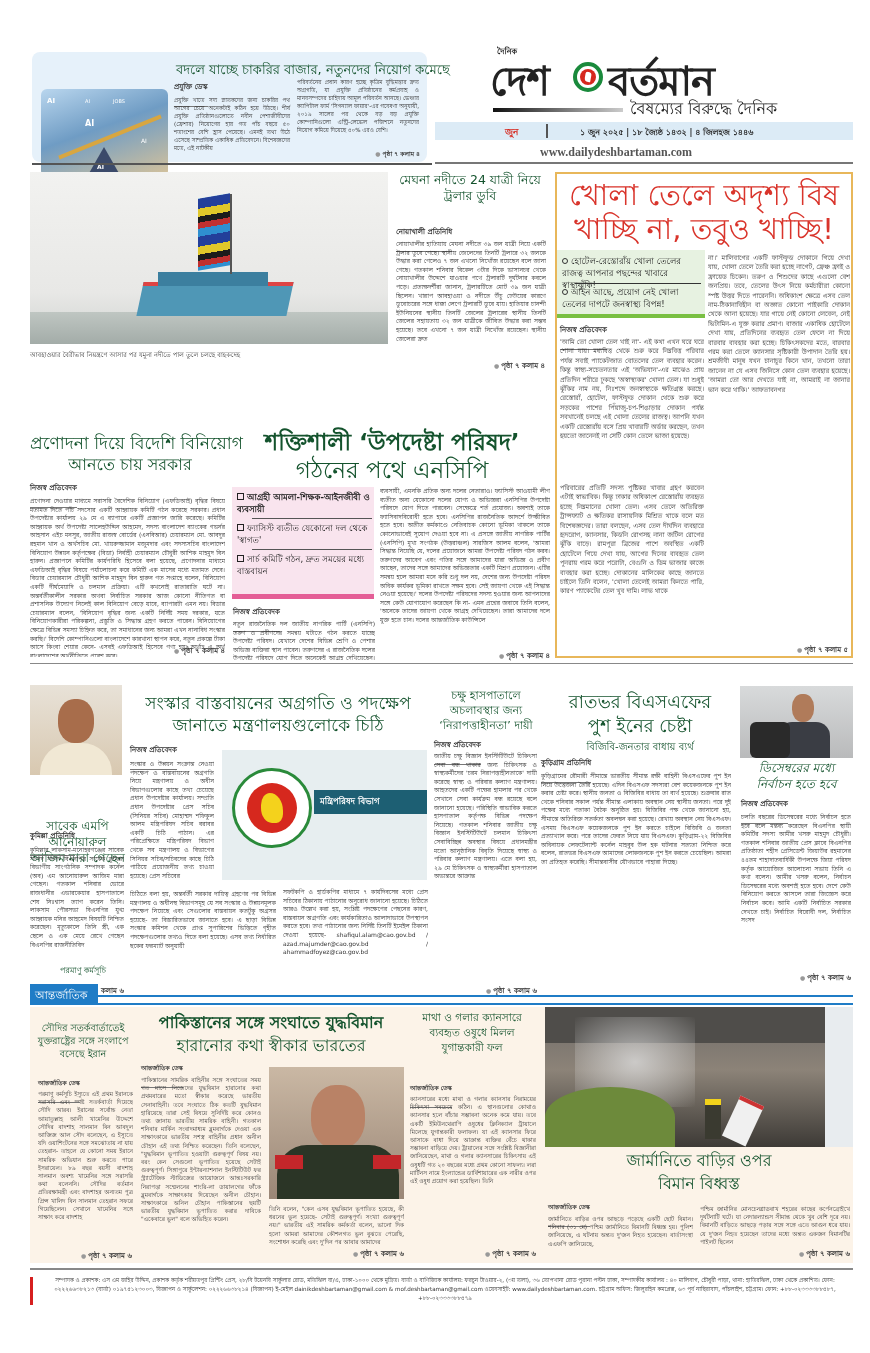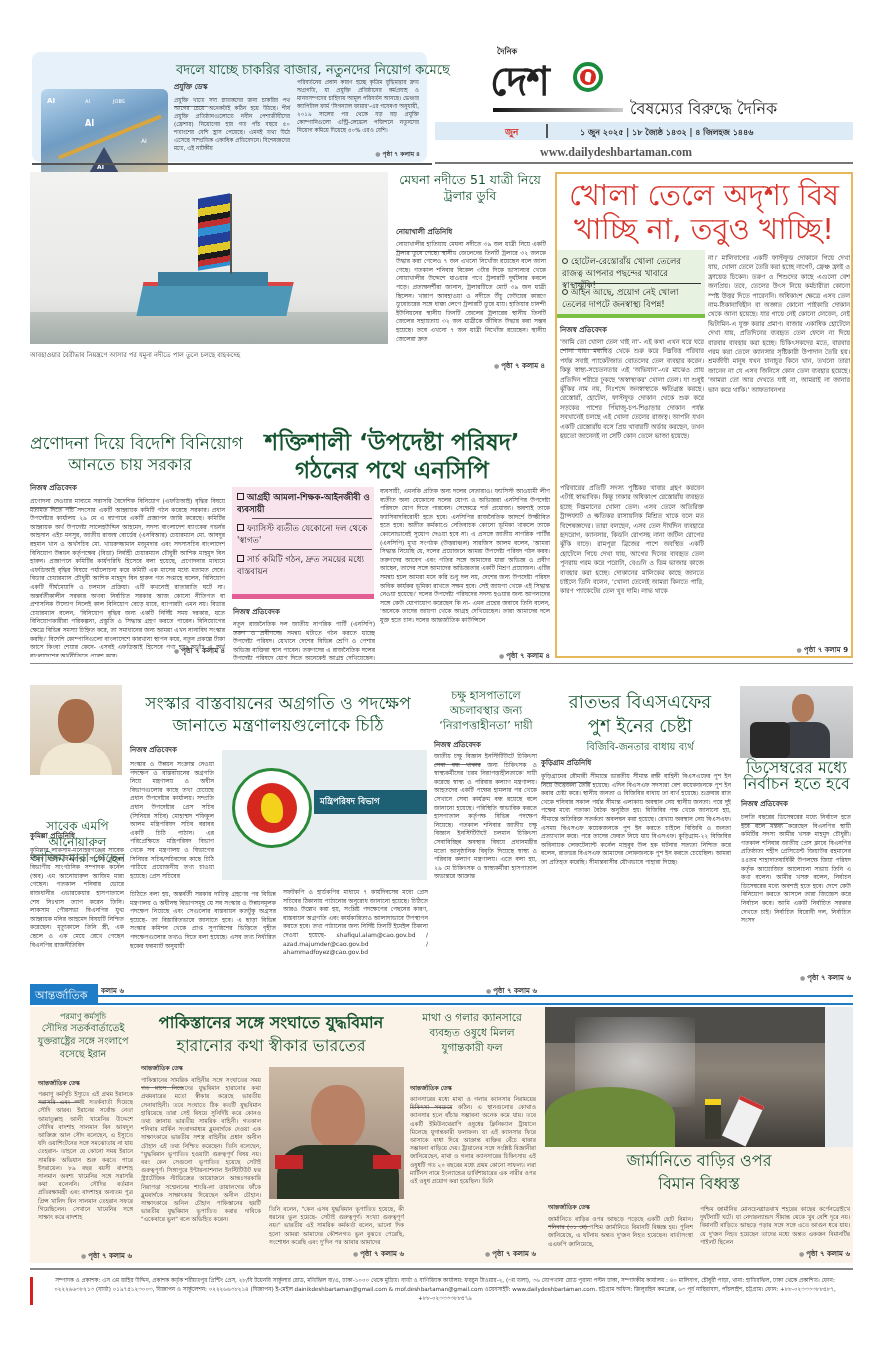--- a/index.html
+++ b/index.html
@@ -34,69 +34,70 @@
 <div class="abs cont" style="left:350px;top:149px;width:70px;font-size:6px;">পৃষ্ঠা ৭ কলাম ৪</div>
 <div class="abs rule" style="left:32px;top:163px;width:400px;height:2px;background:#555;"></div>
 
 <div class="abs" style="left:490px;top:38px;width:360px;height:80px;">
   <span class="abs" style="left:7px;top:7px;font-size:8px;font-weight:bold;">দৈনিক</span>
   <span class="abs" style="left:0;top:12px;font-size:40px;font-weight:900;letter-spacing:-1px;">দেশ</span>
   <div class="abs" style="left:83px;top:24px;width:30px;height:30px;border-radius:50%;border:4px solid #1a8a3c;background:#fff;">
     <div style="position:absolute;left:3px;top:3px;width:16px;height:16px;border-radius:50%;background:#d6281e;"></div>
     <div style="position:absolute;left:8px;top:6px;width:6px;height:10px;background:#fff;border-radius:2px 3px 1px 4px;transform:rotate(10deg);"></div>
   </div>
+  <span class="abs" style="left:118px;top:12px;font-size:40px;font-weight:900;letter-spacing:-1px;">বর্তমান</span>
   <div class="abs" style="left:3px;top:70px;width:130px;height:4px;background:linear-gradient(90deg,#111,#ccc);"></div>
   <span class="abs" style="left:140px;top:58px;font-size:16px;">বৈষম্যের বিরুদ্ধে দৈনিক</span>
 </div>
 <div class="abs" style="left:435px;top:122px;width:418px;height:18px;background:#dcebf6;"></div>
 <span class="abs" style="left:505px;top:125px;font-size:9px;color:#d6281e;font-weight:bold;">জুন</span>
 <div class="abs" style="left:546px;top:124px;width:2px;height:14px;background:#555;"></div>
 <span class="abs" style="left:580px;top:126px;font-size:8px;font-weight:bold;color:#222;">১ জুন ২০২৫ | ১৮ জ্যৈষ্ঠ ১৪৩২ | ৪ জিলহজ ১৪৪৬</span>
 <span class="abs" style="left:540px;top:145px;font-family:'Liberation Serif',serif;font-size:12px;font-weight:bold;color:#555;">www.dailydeshbartaman.com</span>
 <div class="abs rule" style="left:435px;top:162px;width:418px;height:2px;background:#777;"></div>
 
 <div class="abs photo" style="left:30px;top:172px;width:358px;height:172px;background:linear-gradient(180deg,#f2f2f0 0%,#e8e8e6 70%,#cfd3d0 100%);">
   <div class="abs" style="left:0;top:140px;width:358px;height:32px;background:linear-gradient(180deg,#bfc6c2,#a3aca8);"></div>
   <div class="abs" style="left:110px;top:110px;width:150px;height:34px;background:#4f97b6;transform:skewX(-12deg);border-top:4px solid #d44;"></div>
   <div class="abs" style="left:128px;top:100px;width:110px;height:14px;background:#3c7f9f;"></div>
   <div class="abs" style="left:200px;top:22px;width:2px;height:80px;background:#555;"></div>
   <div class="abs" style="left:168px;top:24px;width:32px;height:72px;background:repeating-linear-gradient(180deg,#233f9a 0 10px,#e0c72a 10px 18px,#1b1b1b 18px 24px,#c03030 24px 30px,#2f8fd0 30px 38px);transform:skewY(-10deg);"></div>
 </div>
 <div class="abs" style="left:30px;top:350px;font-size:6.5px;color:#333;">আবহাওয়ার বৈরীভাব নিয়ন্ত্রণে আসার পর যমুনা নদীতে পাল তুলে চলছে বাহকদেহ</div>
 
-<div class="abs hl" style="left:395px;top:172px;width:150px;font-size:12.5px;line-height:16px;">মেঘনা নদীতে 51 যাত্রী নিয়ে ট্রলার ডুবি</div>
+<div class="abs hl" style="left:395px;top:172px;width:150px;font-size:12.5px;line-height:16px;">মেঘনা নদীতে 24 যাত্রী নিয়ে ট্রলার ডুবি</div>
 <div class="abs byline" style="left:396px;top:224px;">নোয়াখালী প্রতিনিধি</div>
 <div class="abs body-text" style="left:396px;top:240px;width:150px;height:120px;overflow:hidden;font-size:6px;line-height:8.6px;">নোয়াখালীর হাতিয়ায় মেঘনা নদীতে ৩৯ জন যাত্রী নিয়ে একটি ট্রলার ডুবে গেছে। স্থানীয় জেলেদের তিনটি ট্রলারে ৩২ জনকে উদ্ধার করা গেলেও ৭ জন এখনো নিখোঁজ রয়েছেন বলে জানা গেছে। গতকাল শনিবার বিকেল ৩টার দিকে ভাসানচর থেকে নোয়াখালীর উদ্দেশে যাওয়ার পথে ট্রলারটি দুর্ঘটনার কবলে পড়ে। প্রত্যক্ষদর্শীরা জানান, ট্রলারটিতে মোট ৩৯ জন যাত্রী ছিলেন। খারাপ আবহাওয়া ও নদীতে উঁচু ঢেউয়ের কারণে ডুবোচরের সঙ্গে ধাক্কা লেগে ট্রলারটি ডুবে যায়। হাতিয়ার চানন্দী ইউনিয়নের স্থানীয় তিনটি জেলের ট্রলারের স্থানীয় তিনটি জেলের সহায়তায় ৩২ জন যাত্রীকে জীবিত উদ্ধার করা সম্ভব হয়েছে। তবে এখনো ৭ জন যাত্রী নিখোঁজ রয়েছেন। স্থানীয় জেলেরা দ্রুত</div>
 <div class="abs cont" style="left:470px;top:360px;width:75px;">পৃষ্ঠা ৭ কলাম ৪</div>
 
 <div class="abs" style="left:555px;top:172px;width:298px;height:486px;border:2px solid #e8b75a;"></div>
 <div class="abs hl" style="left:560px;top:172px;width:288px;font-size:29px;color:#d9342b;white-space:nowrap;">খোলা তেলে অদৃশ্য বিষ</div>
 <div class="abs hl" style="left:560px;top:206px;width:288px;font-size:29px;color:#d9342b;white-space:nowrap;">খাচ্ছি না, তবুও খাচ্ছি!</div>
 <div class="abs" style="left:557px;top:250px;width:148px;height:68px;background:#e7f2e1;border-bottom:4px solid #7ac043;"></div>
 <div class="abs" style="left:562px;top:255px;width:142px;font-size:8.5px;line-height:12px;">
   <span style="display:inline-block;width:6px;height:6px;border:1px solid #333;border-radius:50%;margin-right:3px;"></span><span>হোটেল-রেস্তোরাঁয় খোলা তেলের রাজত্ব আপনার পছন্দের খাবারে স্বাস্থ্যঝুঁকি!</span>
 </div>
 <div class="abs" style="left:575px;top:283px;width:126px;height:1px;background:#333;"></div>
 <div class="abs" style="left:562px;top:286px;width:142px;font-size:8.5px;line-height:12px;">
   <span style="display:inline-block;width:6px;height:6px;border:1px solid #333;border-radius:50%;margin-right:3px;"></span><span>আইন আছে, প্রয়োগ নেই খোলা তেলের দাপটে জনস্বাস্থ্য বিপন্ন!</span>
 </div>
 <div class="abs byline" style="left:560px;top:322px;">নিজস্ব প্রতিবেদক</div>
 <div class="abs body-text" style="left:560px;top:338px;width:144px;height:144px;overflow:hidden;">'আমি তো খোলা তেল খাই না'- এই কথা এখন ঘরে ঘরে শোনা যায়। মধ্যবিত্ত থেকে শুরু করে নিম্নবিত্ত পরিবার পর্যন্ত সবাই প্যাকেটজাত বোতলের তেল ব্যবহার করেন। কিন্তু স্বাস্থ্য-সচেতনতার এই 'অভিযান'-এর মাঝেও প্রায় প্রতিদিন শরীরে ঢুকছে 'অস্বাস্থ্যকর' খোলা তেল। যা শুধুই ঝুঁকির নাম নয়, নিঃশব্দে জনস্বাস্থ্যকে ক্ষতিগ্রস্ত করছে। রেস্তোরাঁ, হোটেল, ফাস্টফুড দোকান থেকে শুরু করে সড়কের পাশের পিঁয়াজু-চপ-শিঙাড়ার দোকান পর্যন্ত সবখানেই চলছে এই খোলা তেলের রাজত্ব। আপনি যখন একটি রেস্তোরাঁয় বসে প্রিয় খাবারটি অর্ডার করছেন, তখন হয়তো জানেনই না সেটি কোন তেলে ভাজা হয়েছে।</div>
 <div class="abs body-text" style="left:560px;top:484px;width:144px;height:170px;overflow:hidden;">পরিবারের প্রতিটি সদস্য পুষ্টিকর খাবার গ্রহণ করবেন এটাই স্বাভাবিক। কিন্তু ঢাকার অধিকাংশ রেস্তোরাঁয় ব্যবহৃত হচ্ছে নিম্নমানের খোলা তেল। এসব তেলে অতিরিক্ত ট্রান্সফ্যাট ও ক্ষতিকর রাসায়নিক মিশ্রিত থাকে বলে মত বিশেষজ্ঞদের। তারা বলছেন, এসব তেল দীর্ঘদিন ব্যবহারে হৃদরোগ, ক্যানসার, কিডনি রোগসহ নানা জটিল রোগের ঝুঁকি বাড়ে। রামপুরা ব্রিজের পাশে অবস্থিত একটি হোটেলে গিয়ে দেখা যায়, আগের দিনের ব্যবহৃত তেল পুনরায় গরম করে পরোটা, বেগুনি ও ডিম ভাজার কাজে ব্যবহার করা হচ্ছে। দোকানের মালিকের কাছে জানতে চাইলে তিনি বলেন, 'খোলা তেলেই আমরা কিনতে পারি, কারণ প্যাকেটের তেল খুব দামি। লাভ থাকে</div>
 <div class="abs body-text" style="left:708px;top:254px;width:142px;height:390px;overflow:hidden;">না।' মালিবাগের একটি ফাস্টফুড দোকানে গিয়ে দেখা যায়, খোলা তেলে তৈরি করা হচ্ছে নাগেট, ফ্রেঞ্চ ফ্রাই ও ফ্রায়েড চিকেন। তরুণ ও শিশুদের কাছে এগুলো বেশ জনপ্রিয়। তবে, তেলের উৎস নিয়ে কর্মচারীরা কোনো স্পষ্ট উত্তর দিতে পারেননি। অধিকাংশ ক্ষেত্রে এসব তেল নাম-ঠিকানাবিহীন বা অজ্ঞাত কোনো পাইকারি দোকান থেকে আনা হয়েছে। যার গায়ে নেই কোনো লেবেল, নেই ভিটামিন-এ যুক্ত করার প্রমাণ। বাজার একাধিক হোটেলে দেখা যায়, প্রতিদিনের ব্যবহৃত তেল ফেলে না দিয়ে বারবার ব্যবহার করা হচ্ছে। চিকিৎসকদের মতে, বারবার গরম করা তেলে ক্যানসার সৃষ্টিকারী উপাদান তৈরি হয়। শ্রমজীবী মানুষ যখন চানাচুর কিনে খান, তখনো তারা জানেন না যে এসব জিনিসে কোন তেল ব্যবহার হয়েছে। 'আমরা তো আর দেখতে যাই না, আমরাই না জানার ভান করে থাকি।' আফতাবনগর</div>
-<div class="abs cont" style="left:770px;top:644px;width:78px;">পৃষ্ঠা ৭ কলাম 9</div>
+<div class="abs cont" style="left:770px;top:644px;width:78px;">পৃষ্ঠা ৭ কলাম ৫</div>
 
 <div class="abs hl" style="left:30px;top:430px;width:200px;font-size:17px;white-space:nowrap;">প্রণোদনা দিয়ে বিদেশি বিনিয়োগ</div>
 <div class="abs hl" style="left:30px;top:452px;width:200px;font-size:16px;">আনতে চায় সরকার</div>
 <div class="abs byline" style="left:30px;top:480px;">নিজস্ব প্রতিবেদক</div>
 <div class="abs body-text" style="left:30px;top:497px;width:195px;height:160px;overflow:hidden;font-size:6px;line-height:8.6px;">প্রণোদনা দেওয়ার মাধ্যমে সরাসরি বৈদেশিক বিনিয়োগ (এফডিআই) বৃদ্ধির বিষয়ে মতামত দিতে পাঁচ সদস্যের একটি আহ্বায়ক কমিটি গঠন করেছে সরকার। প্রধান উপদেষ্টার কার্যালয় ২৯ মে এ ব্যাপারে একটি প্রজ্ঞাপন জারি করেছে। কমিটির আহ্বায়ক অর্থ উপদেষ্টা সালেহউদ্দিন আহমেদ, সদস্য বাংলাদেশ ব্যাংকের গভর্নর আহসান এইচ মনসুর, জাতীয় রাজস্ব বোর্ডের (এনবিআর) চেয়ারম্যান মো. আবদুর রহমান খান ও অর্থসচিব মো. খায়রুজ্জামান মজুমদার এবং সদস্যসচিব বাংলাদেশ বিনিয়োগ উন্নয়ন কর্তৃপক্ষের (বিডা) নির্বাহী চেয়ারম্যান চৌধুরী আশিক মাহমুদ বিন হারুন। প্রজ্ঞাপনে কমিটির কার্যপরিধি হিসেবে বলা হয়েছে, প্রণোদনার মাধ্যমে এফডিআই বৃদ্ধির বিষয়ে পর্যালোচনা করে কমিটি এক মাসের মধ্যে মতামত দেবে। বিডার চেয়ারম্যান চৌধুরী আশিক মাহমুদ বিন হারুন গত সপ্তাহে বলেন, বিনিয়োগ একটি দীর্ঘমেয়াদি ও চলমান প্রক্রিয়া। এটি কখনোই রাতারাতি ঘটে না। অন্তর্বর্তীকালীন সরকার অথবা নির্বাচিত সরকার আজ কোনো নীতিগত বা প্রশাসনিক উদ্যোগ নিলেই কাল বিনিয়োগ বেড়ে যাবে, ব্যাপারটা এমন নয়। বিডার চেয়ারম্যান বলেন, 'বিনিয়োগ বৃদ্ধির জন্য একটি নির্দিষ্ট সময় দরকার, যতে বিনিয়োগকারীরা পরিকল্পনা, প্রস্তুতি ও সিদ্ধান্ত গ্রহণ করতে পারেন। বিনিয়োগের ক্ষেত্রে বিভিন্ন সমস্যা চিহ্নিত করে, তা সমাধানের জন্য আমরা এখন নানাবিধ সংস্কার করছি।' বিদেশি কোম্পানিগুলো বাংলাদেশে কারখানা স্থাপন করে, নতুন প্রকল্পে টাকা আসে কিংবা শেয়ার কেনে- এসবই এফডিআই হিসেবে গণ্য হয়। অর্থাৎ এ অর্থ বাংলাদেশের অর্থনীতিতে প্রবেশ করে।</div>
 <div class="abs cont" style="left:150px;top:645px;width:75px;">পৃষ্ঠা ৭ কলাম ৪</div>
 
 <div class="abs hl" style="left:232px;top:424px;width:320px;font-size:23px;font-weight:bold;white-space:nowrap;">শক্তিশালী ‘উপদেষ্টা পরিষদ’</div>
-<div class="abs hl" style="left:232px;top:452px;width:320px;font-size:23px;font-weight:bold;white-space:nowrap;">গঠনের পথে এনসিপি</div>
+<div class="abs hl" style="left:232px;top:452px;width:320px;font-size:23px;font-weight:normal;white-space:nowrap;">গঠনের পথে এনসিপি</div>
 <div class="abs" style="left:232px;top:487px;width:142px;height:112px;background:#f9e4ee;border-bottom:5px solid #e45e96;"></div>
 <div class="abs" style="left:237px;top:491px;width:136px;font-size:8.5px;line-height:12px;font-weight:bold;">
   <span style="display:inline-block;width:7px;height:7px;border:1px solid #222;margin-right:3px;"></span><span>আগ্রহী আমলা-শিক্ষক-আইনজীবী ও ব্যবসায়ী</span>
 </div>
 <div class="abs" style="left:252px;top:518px;width:120px;height:1px;background:#555;"></div>
 <div class="abs" style="left:237px;top:522px;width:136px;font-size:8.5px;line-height:12px;">
   <span style="display:inline-block;width:7px;height:7px;border:1px solid #222;margin-right:3px;"></span><span>ফ্যাসিস্ট ব্যতীত যেকোনো দল থেকে 'স্বাগত'</span>
 </div>
 <div class="abs" style="left:252px;top:549px;width:120px;height:1px;background:#555;"></div>
 <div class="abs" style="left:237px;top:553px;width:136px;font-size:8.5px;line-height:12px;">
@@ -142,31 +143,31 @@
 <div class="abs hl" style="left:540px;top:712px;width:200px;font-size:18px;">পুশ ইনের চেষ্টা</div>
 <div class="abs hl" style="left:540px;top:739px;width:200px;font-size:10px;">বিজিবি-জনতার বাধায় ব্যর্থ</div>
 <div class="abs byline" style="left:541px;top:755px;">কুড়িগ্রাম প্রতিনিধি</div>
 <div class="abs body-text" style="left:541px;top:772px;width:190px;height:210px;overflow:hidden;font-size:6px;line-height:8.6px;">কুড়িগ্রামের রৌমারী সীমান্তে ভারতীয় সীমান্ত রক্ষী বাহিনী বিএসএফের পুশ ইন নিয়ে উত্তেজনা তৈরি হয়েছে। এদিন বিএসএফ সদস্যরা বেশ কয়েকজনকে পুশ ইন করার চেষ্টা করে। স্থানীয় জনতা ও বিজিবির বাধায় তা ব্যর্থ হয়েছে। শুক্রবার রাত থেকে শনিবার সকাল পর্যন্ত সীমান্ত এলাকায় অবস্থান নেয় স্থানীয় জনতা। পরে দুই পক্ষের মধ্যে পতাকা বৈঠক অনুষ্ঠিত হয়। বিজিবির পক্ষ থেকে জানানো হয়, সীমান্তে অতিরিক্ত সতর্কতা অবলম্বন করা হয়েছে। রেখায় অবস্থান নেয় বিএসএফ। এসময় বিএসএফ কয়েকজনকে পুশ ইন করতে চাইলে বিজিবি ও জনতা প্রত্যাখ্যান করে। পরে তাদের ফেরত নিয়ে যায় বিএসএফ। কুড়িগ্রাম-২২ বিজিবির অধিনায়ক লেফটেন্যান্ট কর্নেল মাহবুব উল হক ঘটনার সত্যতা নিশ্চিত করে বলেন, রাতভর বিএসএফ আমাদের লোকজনকে পুশ ইন করতে চেয়েছিল। আমরা তা প্রতিহত করেছি। সীমান্তবাসীর যৌথভাবে পাহারা দিচ্ছে।</div>
 
 <div class="abs photo" style="left:740px;top:686px;width:113px;height:72px;background:linear-gradient(180deg,#d8dadb,#b9babb);">
   <div class="abs" style="left:52px;top:8px;width:22px;height:28px;border-radius:45%;background:#b07b5a;"></div>
   <div class="abs" style="left:38px;top:36px;width:52px;height:40px;background:#3a3d44;border-radius:14px 14px 0 0;"></div>
   <div class="abs" style="left:10px;top:36px;width:40px;height:36px;background:#2a2a2a;border-radius:6px;"></div>
 </div>
-<div class="abs hl" style="left:740px;top:760px;width:113px;font-size:16px;line-height:16px;">ডিসেম্বরের মধ্যে নির্বাচন হতে হবে</div>
+<div class="abs hl" style="left:740px;top:760px;width:113px;font-size:12px;line-height:16px;font-style:italic;">ডিসেম্বরের মধ্যে নির্বাচন হতে হবে</div>
 <div class="abs byline" style="left:741px;top:796px;">নিজস্ব প্রতিবেদক</div>
 <div class="abs body-text" style="left:741px;top:813px;width:110px;height:158px;overflow:hidden;font-size:6px;line-height:8.6px;">চলতি বছরের ডিসেম্বরের মধ্যে নির্বাচন হতে হবে বলে মন্তব্য করেছেন বিএনপির স্থায়ী কমিটির সদস্য আমীর খসরু মাহমুদ চৌধুরী। গতকাল শনিবার জাতীয় প্রেস ক্লাবে বিএনপির প্রতিষ্ঠাতা শহীদ প্রেসিডেন্ট জিয়াউর রহমানের ৪৪তম শাহাদাতবার্ষিকী উপলক্ষে জিয়া পরিষদ কর্তৃক আয়োজিত আলোচনা সভায় তিনি এ কথা বলেন। আমীর খসরু বলেন, নির্বাচন ডিসেম্বরের মধ্যে অবশ্যই হতে হবে। দেশে কেউ বিনিয়োগ করতে আসলে তারা জিজ্ঞেস করে নির্বাচন কবে। আমি একটি নির্বাচিত সরকার দেখতে চাই। নির্বাচিত বিরোধী দল, নির্বাচিত সংসদ</div>
 <div class="abs cont" style="left:770px;top:972px;width:81px;">পৃষ্ঠা ৭ কলাম ৬</div>
 
 <div class="abs" style="left:30px;top:995px;width:823px;height:10px;border-top:2px solid #1f7cc6;border-bottom:2px solid #1f7cc6;"></div>
 <div class="abs" style="left:30px;top:984px;width:68px;height:20px;background:#1f7cc6;"></div>
 <span class="abs" style="left:35px;top:987px;font-size:11px;color:#fff;">আন্তর্জাতিক</span>
 <div class="abs" style="left:30px;top:1007px;width:823px;height:256px;background:#fcf3e8;"></div>
 
-<div class="abs hl" style="left:32px;top:1010px;width:102px;font-size:8px;">পরমাণু কর্মসূচি</div>
+<div class="abs hl" style="left:32px;top:964px;width:102px;font-size:8px;">পরমাণু কর্মসূচি</div>
 <div class="abs hl" style="left:32px;top:1021px;width:102px;font-size:9.5px;line-height:13px;">সৌদির সতর্কবার্তাতেই যুক্তরাষ্ট্রের সঙ্গে সংলাপে বসেছে ইরান</div>
 <div class="abs byline" style="left:38px;top:1076px;font-size:6px;">আন্তর্জাতিক ডেস্ক</div>
 <div class="abs body-text" style="left:38px;top:1090px;width:95px;height:158px;overflow:hidden;font-size:5.8px;line-height:8.2px;">পরমাণু কর্মসূচি ইস্যুতে এই প্রথম ইরানকে সরাসরি এবং স্পষ্ট সতর্কবার্তা দিয়েছে সৌদি আরব। ইরানের সর্বোচ্চ নেতা আয়াতুল্লাহ আলী খামেনির উদ্দেশে সৌদির বাদশাহ সালমান বিন আবদুল আজিজ আল সৌদ বলেছেন, এ ইস্যুতে যদি ওয়াশিংটনের সঙ্গে সমঝোতায় না যায় তেহরান- তাহলে যে কোনো সময় ইরানে সামরিক অভিযান শুরু করতে পারে ইসরায়েল। ৮৯ বছর বয়সী বাদশাহ সালমান অবশ্য খামেনির সঙ্গে সরাসরি কথা বলেননি। সৌদির বর্তমান প্রতিরক্ষামন্ত্রী এবং বাদশাহর অন্যতম পুত্র প্রিন্স খালিদ বিন সালমান তেহরান সফরে গিয়েছিলেন। সেখানে খামেনির সঙ্গে সাক্ষাৎ করে বাদশাহ</div>
 <div class="abs cont" style="left:60px;top:1250px;width:72px;">পৃষ্ঠা ৭ কলাম ৬</div>
 
 <div class="abs hl" style="left:140px;top:1010px;width:262px;font-size:16px;white-space:nowrap;font-weight:bold;">পাকিস্তানের সঙ্গে সংঘাতে যুদ্ধবিমান</div>
 <div class="abs hl" style="left:140px;top:1033px;width:262px;font-size:16px;">হারানোর কথা স্বীকার ভারতের</div>
 <div class="abs byline" style="left:141px;top:1061px;font-size:6px;">আন্তর্জাতিক ডেস্ক</div>
 <div class="abs body-text" style="left:141px;top:1076px;width:120px;height:176px;overflow:hidden;font-size:5.8px;line-height:8.2px;">পাকিস্তানের সামরিক বাহিনীর সঙ্গে সংঘাতের সময় গত মাসে নিজেদের যুদ্ধবিমান হারানোর কথা প্রথমবারের মতো স্বীকার করেছে ভারতীয় সেনাবাহিনী। তবে সংঘাতে ঠিক কতটি যুদ্ধবিমান হারিয়েছে তারা সেই বিষয়ে সুনির্দিষ্ট করে কোনও তথ্য জানায় ভারতীয় সামরিক বাহিনী। গতকাল শনিবার মার্কিন সংবাদমাধ্যম ব্লুমবার্গকে দেওয়া এক সাক্ষাৎকারে ভারতীয় সশস্ত্র বাহিনীর প্রধান অনীল চৌহান এই তথ্য নিশ্চিত করেছেন। তিনি বলেছেন, "যুদ্ধবিমান ভূপাতিত হওয়াটা গুরুত্বপূর্ণ বিষয় নয়। বরং কেন সেগুলো ভূপাতিত হয়েছে সেটাই গুরুত্বপূর্ণ। সিঙ্গাপুরে ইন্টারন্যাশনাল ইনস্টিটিউট ফর স্ট্র্যাটেজিক স্টাডিজের আয়োজনে আন্তঃসরকারি নিরাপত্তা সম্মেলনের শাংরি-লা ডায়ালগের ফাঁকে ব্লুমবার্গকে সাক্ষাৎকার দিয়েছেন অনীল চৌহান। সাক্ষাৎকারে অনিল চৌহান পাকিস্তানের ছয়টি ভারতীয় যুদ্ধবিমান ভূপাতিত করার দাবিকে "একেবারে ভুল" বলে অভিহিত করেন।</div>
 <div class="abs photo" style="left:269px;top:1067px;width:135px;height:132px;background:linear-gradient(180deg,#cab8a4,#9a8676);">

